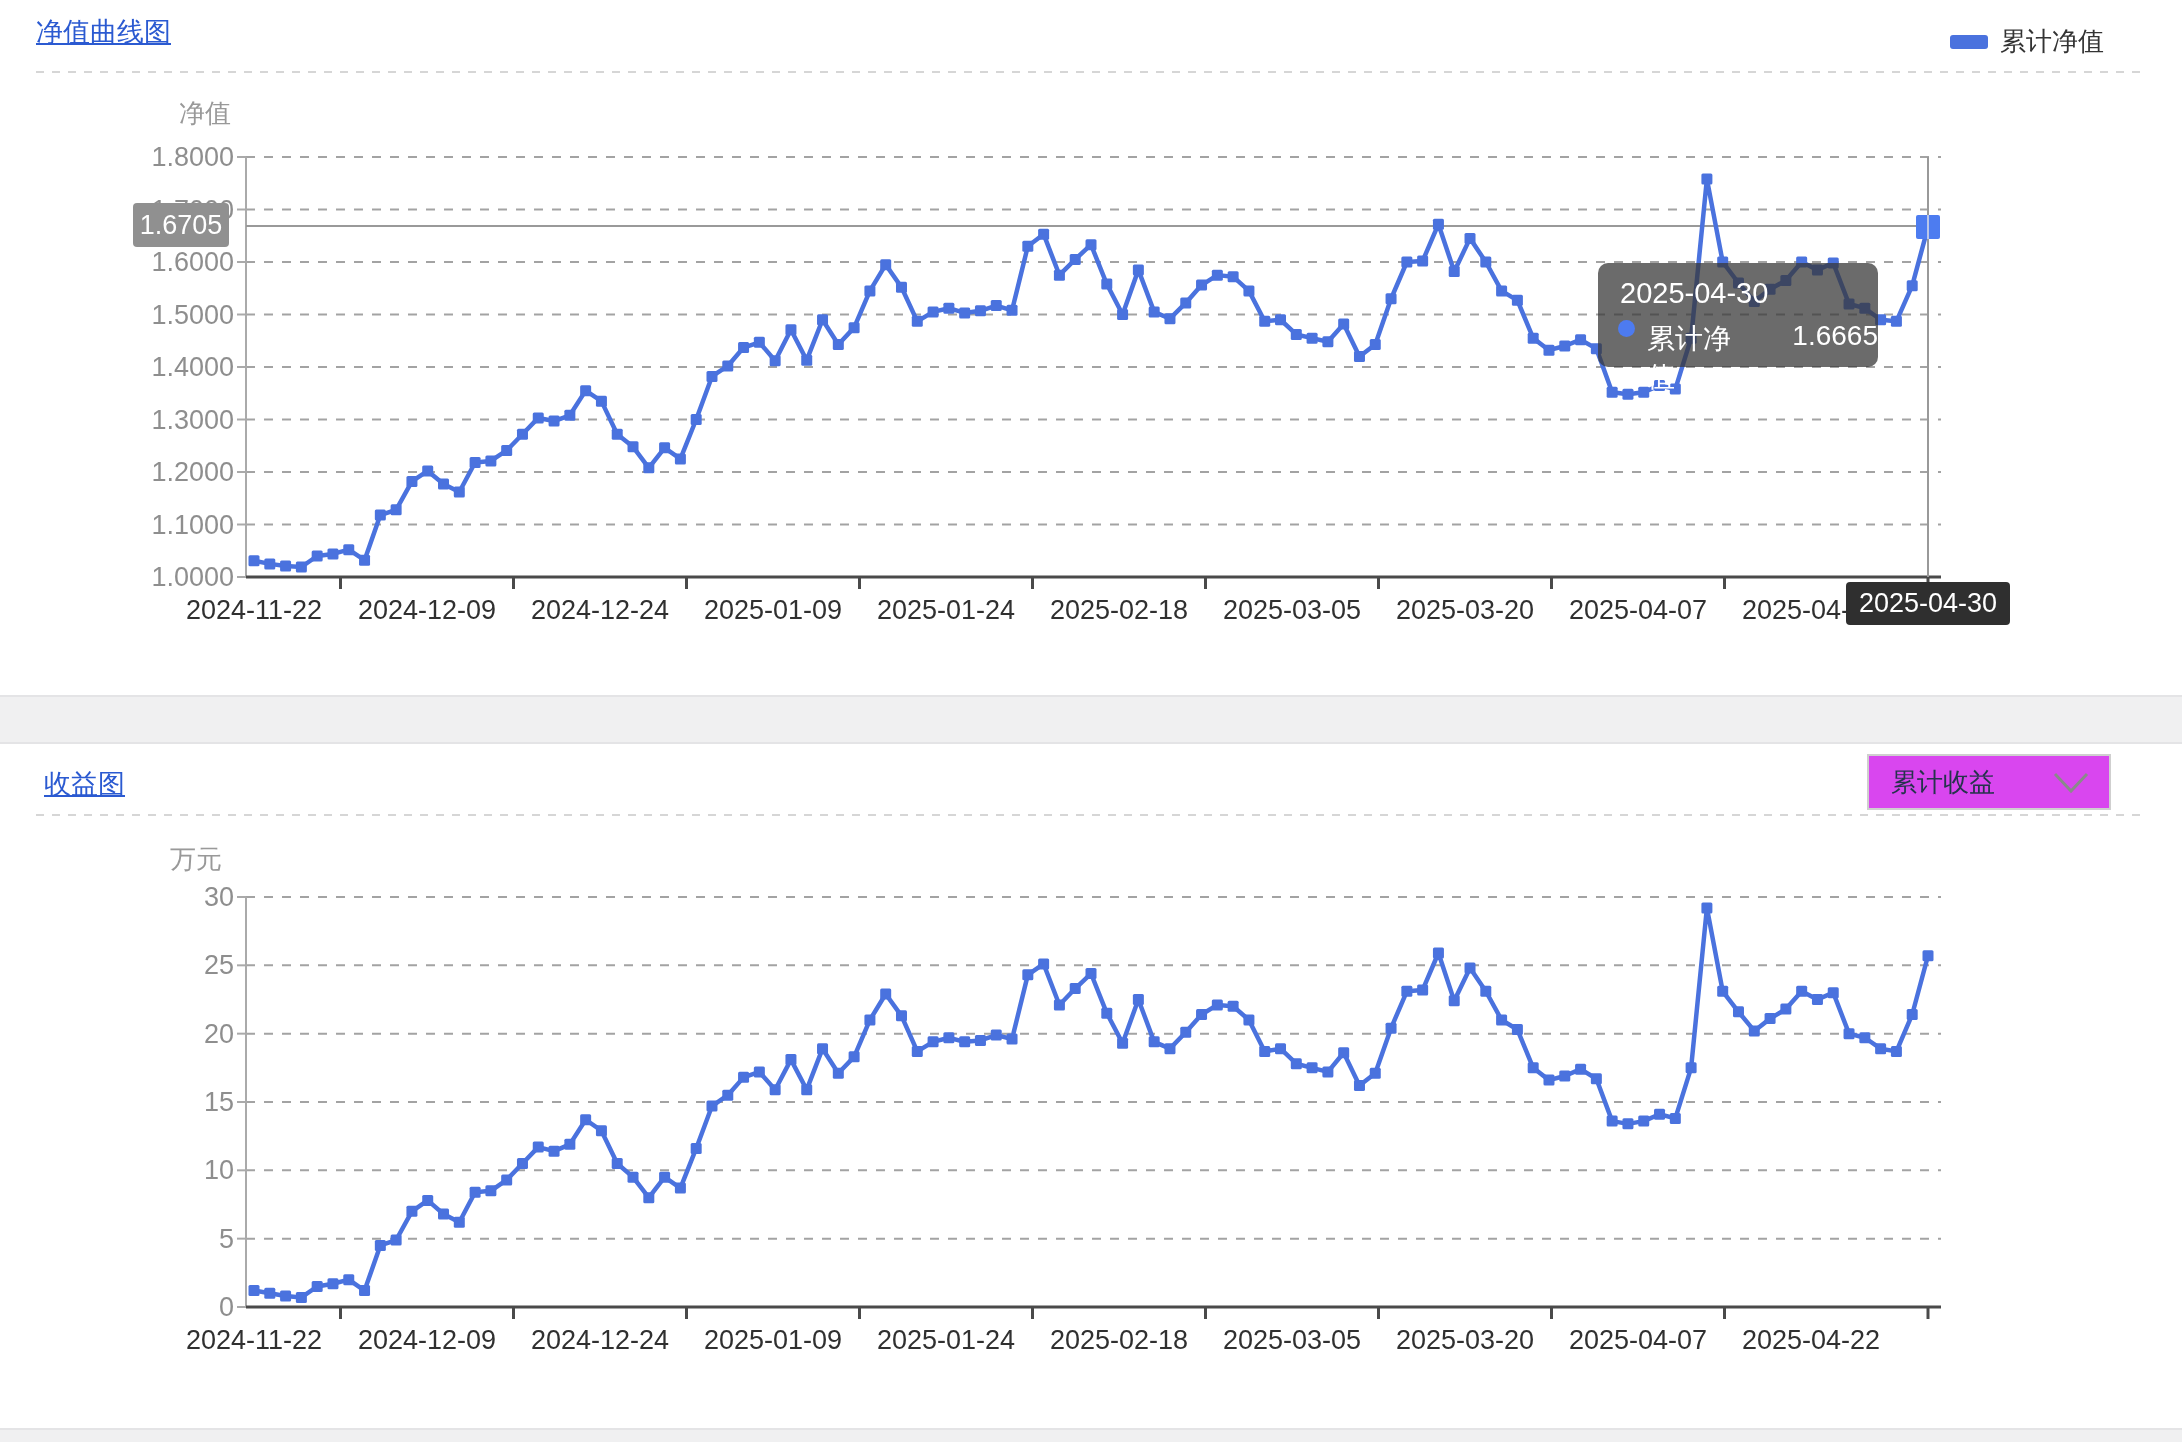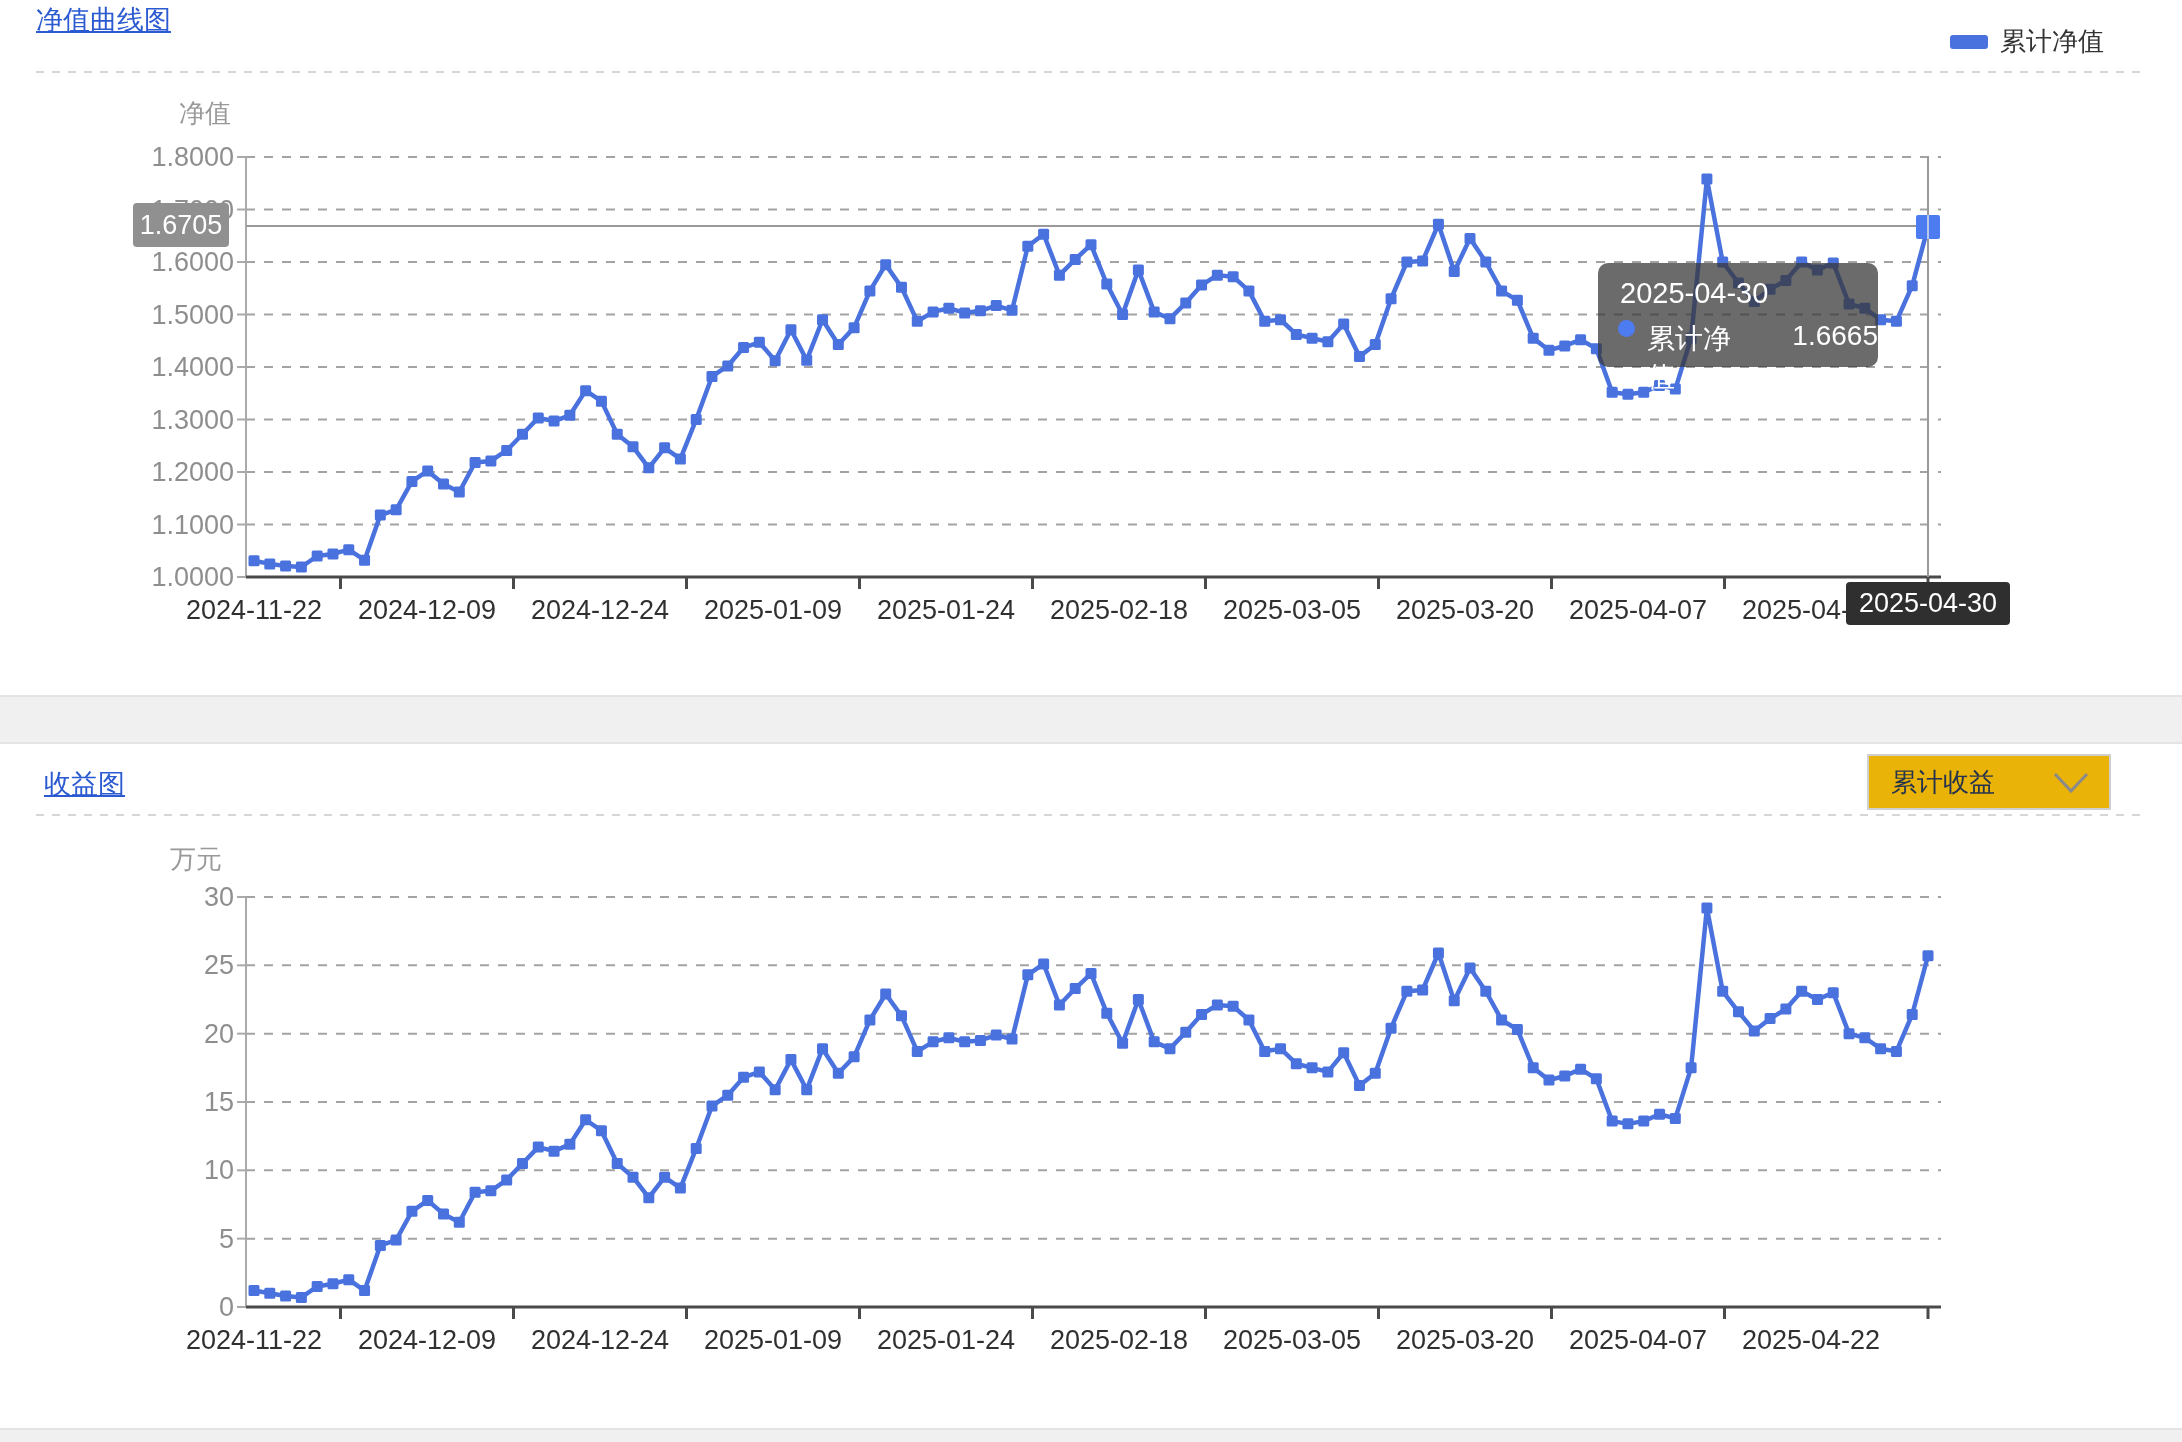--- a/index.html
+++ b/index.html
@@ -1,19 +1,19 @@
 <!DOCTYPE html>
 <html><head>
 <meta charset="utf-8">
 <style>
   html,body{margin:0;padding:0;background:#ffffff;}
   #page{position:relative;width:2182px;height:1442px;background:#ffffff;overflow:hidden;
         font-family:"Liberation Sans", sans-serif;}
   .section-title{position:absolute;font-size:27px;color:#2b5ad1;text-decoration:underline;cursor:pointer;}
-  #nv-title{left:36px;top:2px;}
+  #nv-title{left:36px;top:14px;}
   #sy-title{left:44px;top:766px;}
   .legend{position:absolute;top:24px;right:78px;display:flex;align-items:center;cursor:pointer;}
   .legend-marker{width:38px;height:14px;border-radius:3px;background:#4a72de;}
   .legend-label{margin-left:12px;font-size:26px;color:#333333;}
   #chart-svg{position:absolute;left:0;top:0;}
   .divider-band{position:absolute;left:0;width:2182px;background:#f0f0f1;
                 border-top:2px solid #e4e4e6;border-bottom:2px solid #e4e4e6;}
   #band-mid{top:695px;height:45px;}
   #band-bottom{top:1428px;height:14px;border-bottom:none;}
   #tooltip{position:absolute;left:1598px;top:263px;width:280px;height:104px;
@@ -21,21 +21,21 @@
   #tooltip .tt-date{margin:14px 0 0 22px;font-size:29px;}
   #tooltip .tt-row{margin:10px 0 0 20px;font-size:28px;display:flex;align-items:flex-start;}
   #tooltip .tt-dot{width:17px;height:17px;border-radius:50%;background:#4d7bf0;margin-right:12px;flex:0 0 auto;}
   #tooltip .tt-val{margin-left:32px;}
   #ylabel-pointer{position:absolute;left:133px;top:203px;width:96px;height:44px;background:#909090;
                   border-radius:4px;color:#ffffff;font-size:27px;display:flex;align-items:center;
                   justify-content:center;z-index:7;}
   #xlabel-pointer{position:absolute;left:1846px;top:582px;width:164px;height:43px;background:#2f2f2f;
                   border-radius:4px;color:#ffffff;font-size:27px;display:flex;align-items:center;
                   justify-content:center;z-index:7;}
-  #profit-dropdown{position:absolute;left:1867px;top:754px;width:240px;height:52px;background:#eab308;
+  #profit-dropdown{position:absolute;left:1867px;top:754px;width:240px;height:52px;background:#d946ef;
                    border:2px solid #cfcfcf;display:flex;align-items:center;cursor:pointer;z-index:5;}
   #profit-dropdown .dd-text{margin-left:22px;font-size:26px;color:#26334d;}
   #profit-dropdown svg{position:absolute;right:18px;top:14px;}
 </style>
 </head>
 <body>
 
 <div id="page">
 
   <a class="section-title" id="nv-title">净值曲线图</a>

